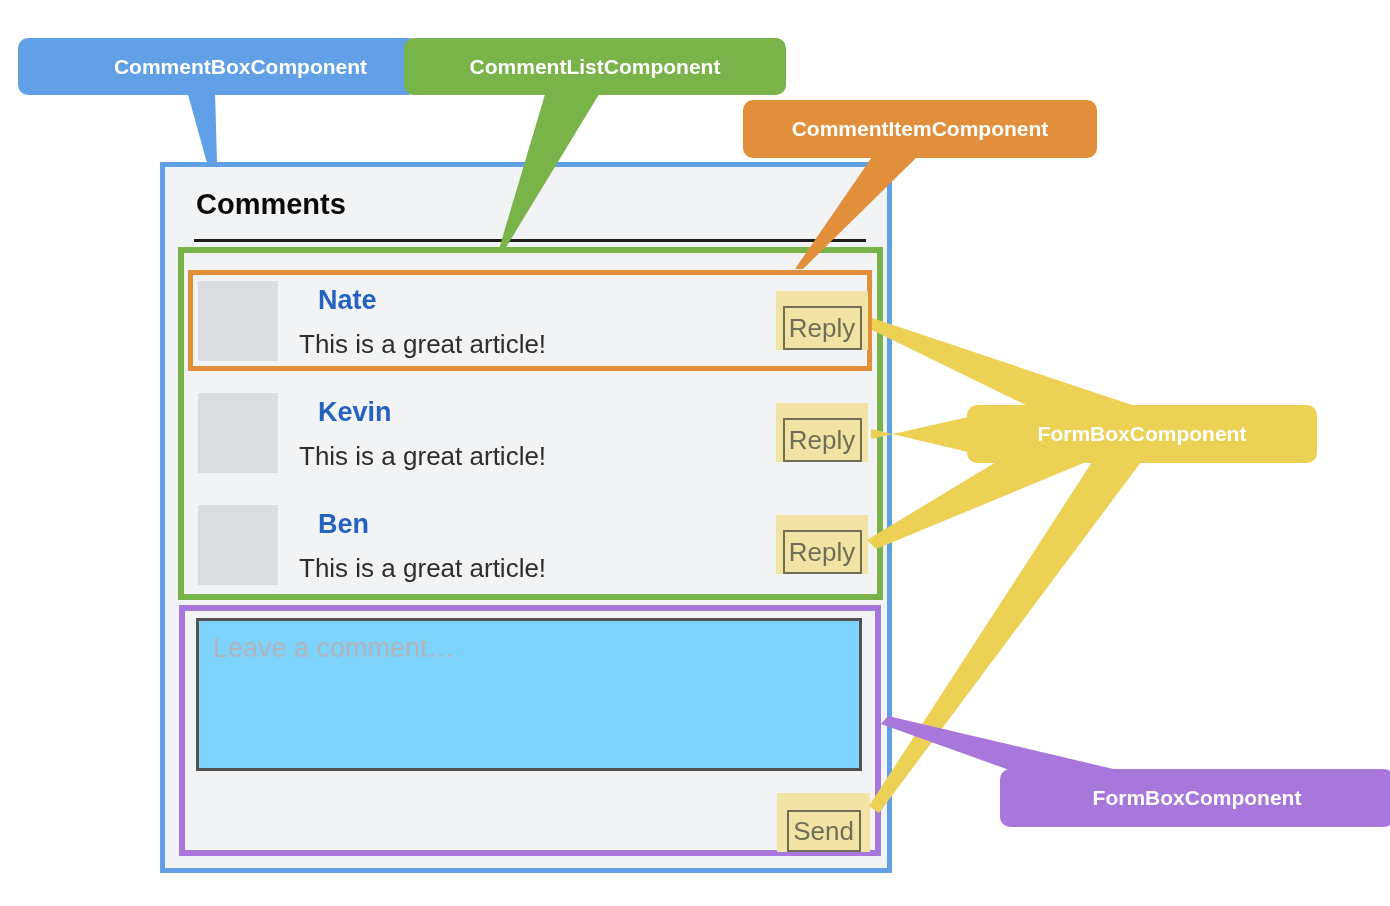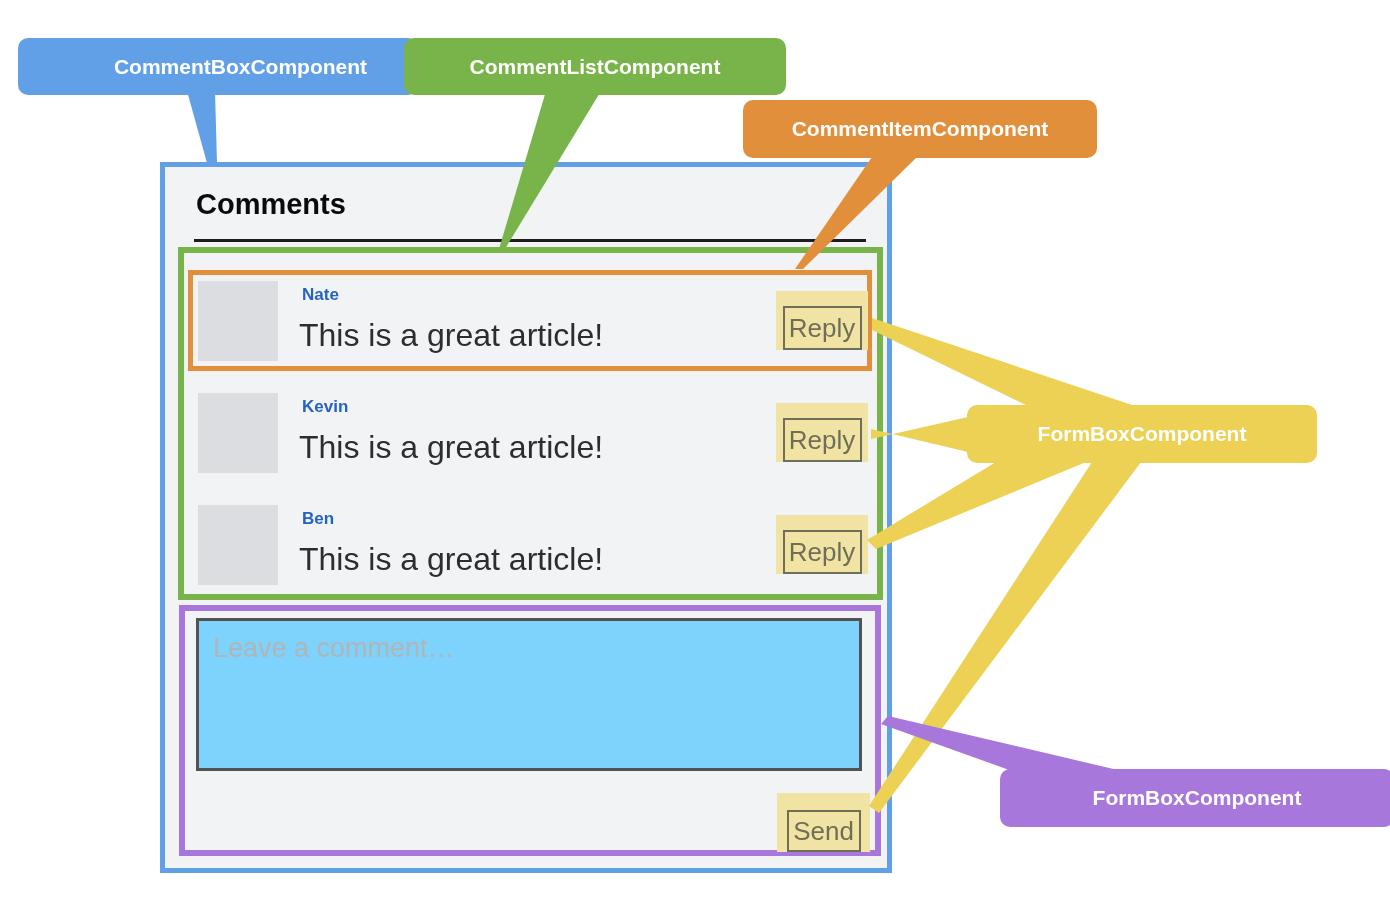--- a/index.html
+++ b/index.html
@@ -80,30 +80,30 @@
 
   .avatar {
     position: absolute;
     left: 0; top: 0;
     width: 80px; height: 80px;
     background: var(--avatar-bg);
   }
 
   .author {
     position: absolute;
-    left: 104px; top: 4px;
-    font-size: 17px;
+    left: 120px; top: 4px;
+    font-size: 27px;
     font-weight: bold;
     color: var(--author-name);
   }
 
   .comment-text {
     position: absolute;
-    left: 101px; top: 36px;
-    font-size: 32px;
+    left: 101px; top: 48px;
+    font-size: 26px;
     color: #2d2d2d;
   }
 
   .btn-highlight {
     position: absolute;
     background: var(--button-highlight-bg);
     display: flex;
     align-items: flex-end;
     justify-content: center;
     z-index: 5;

